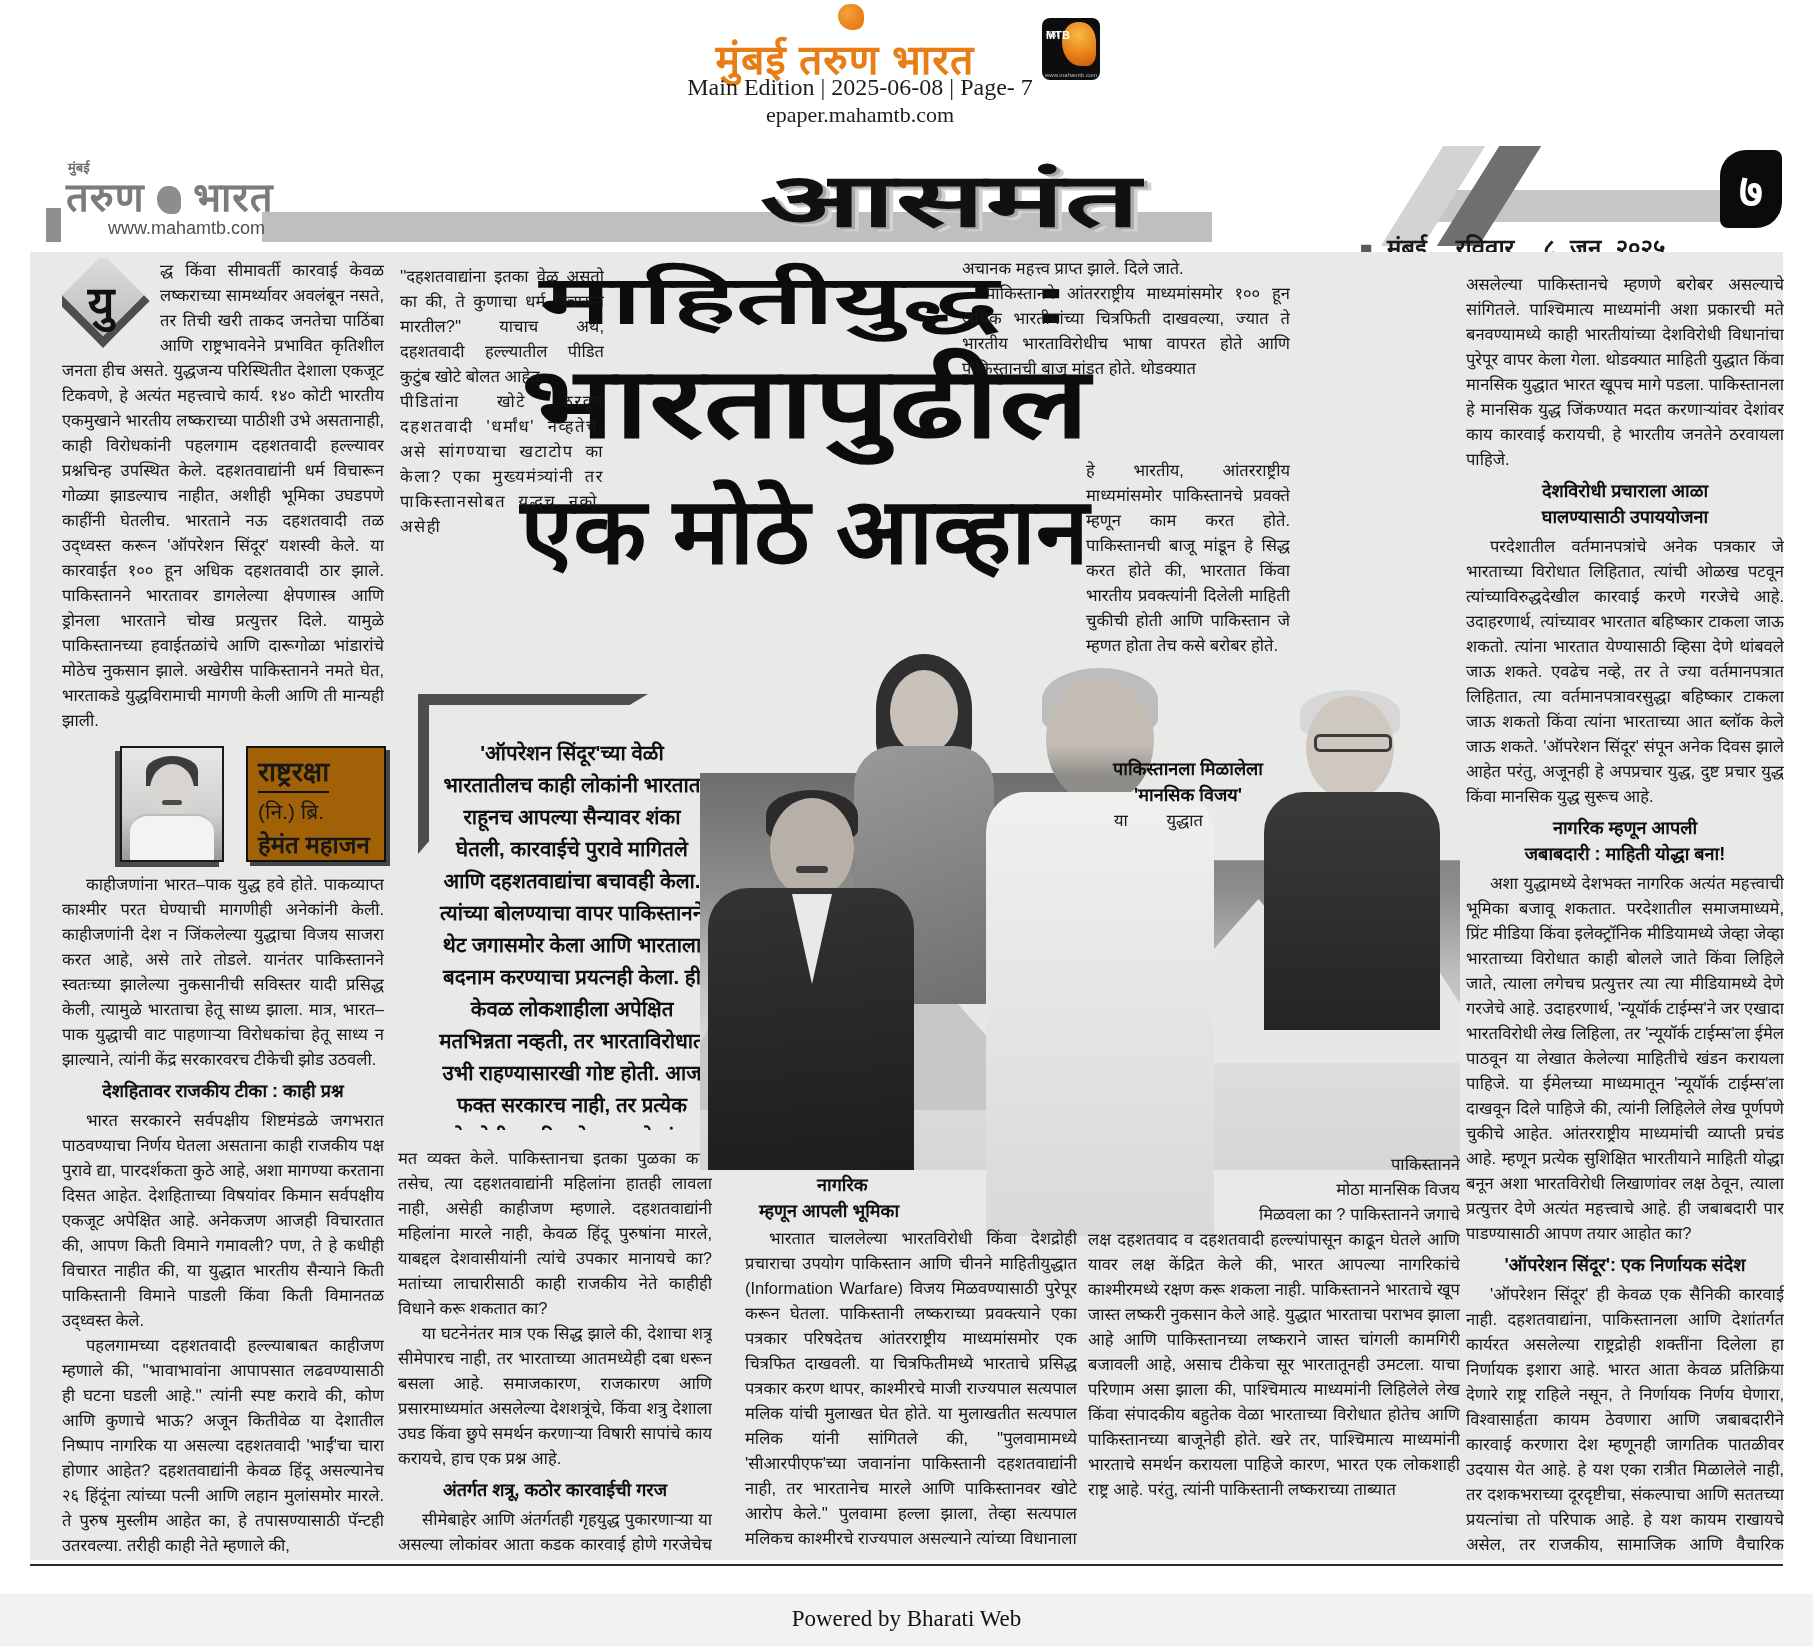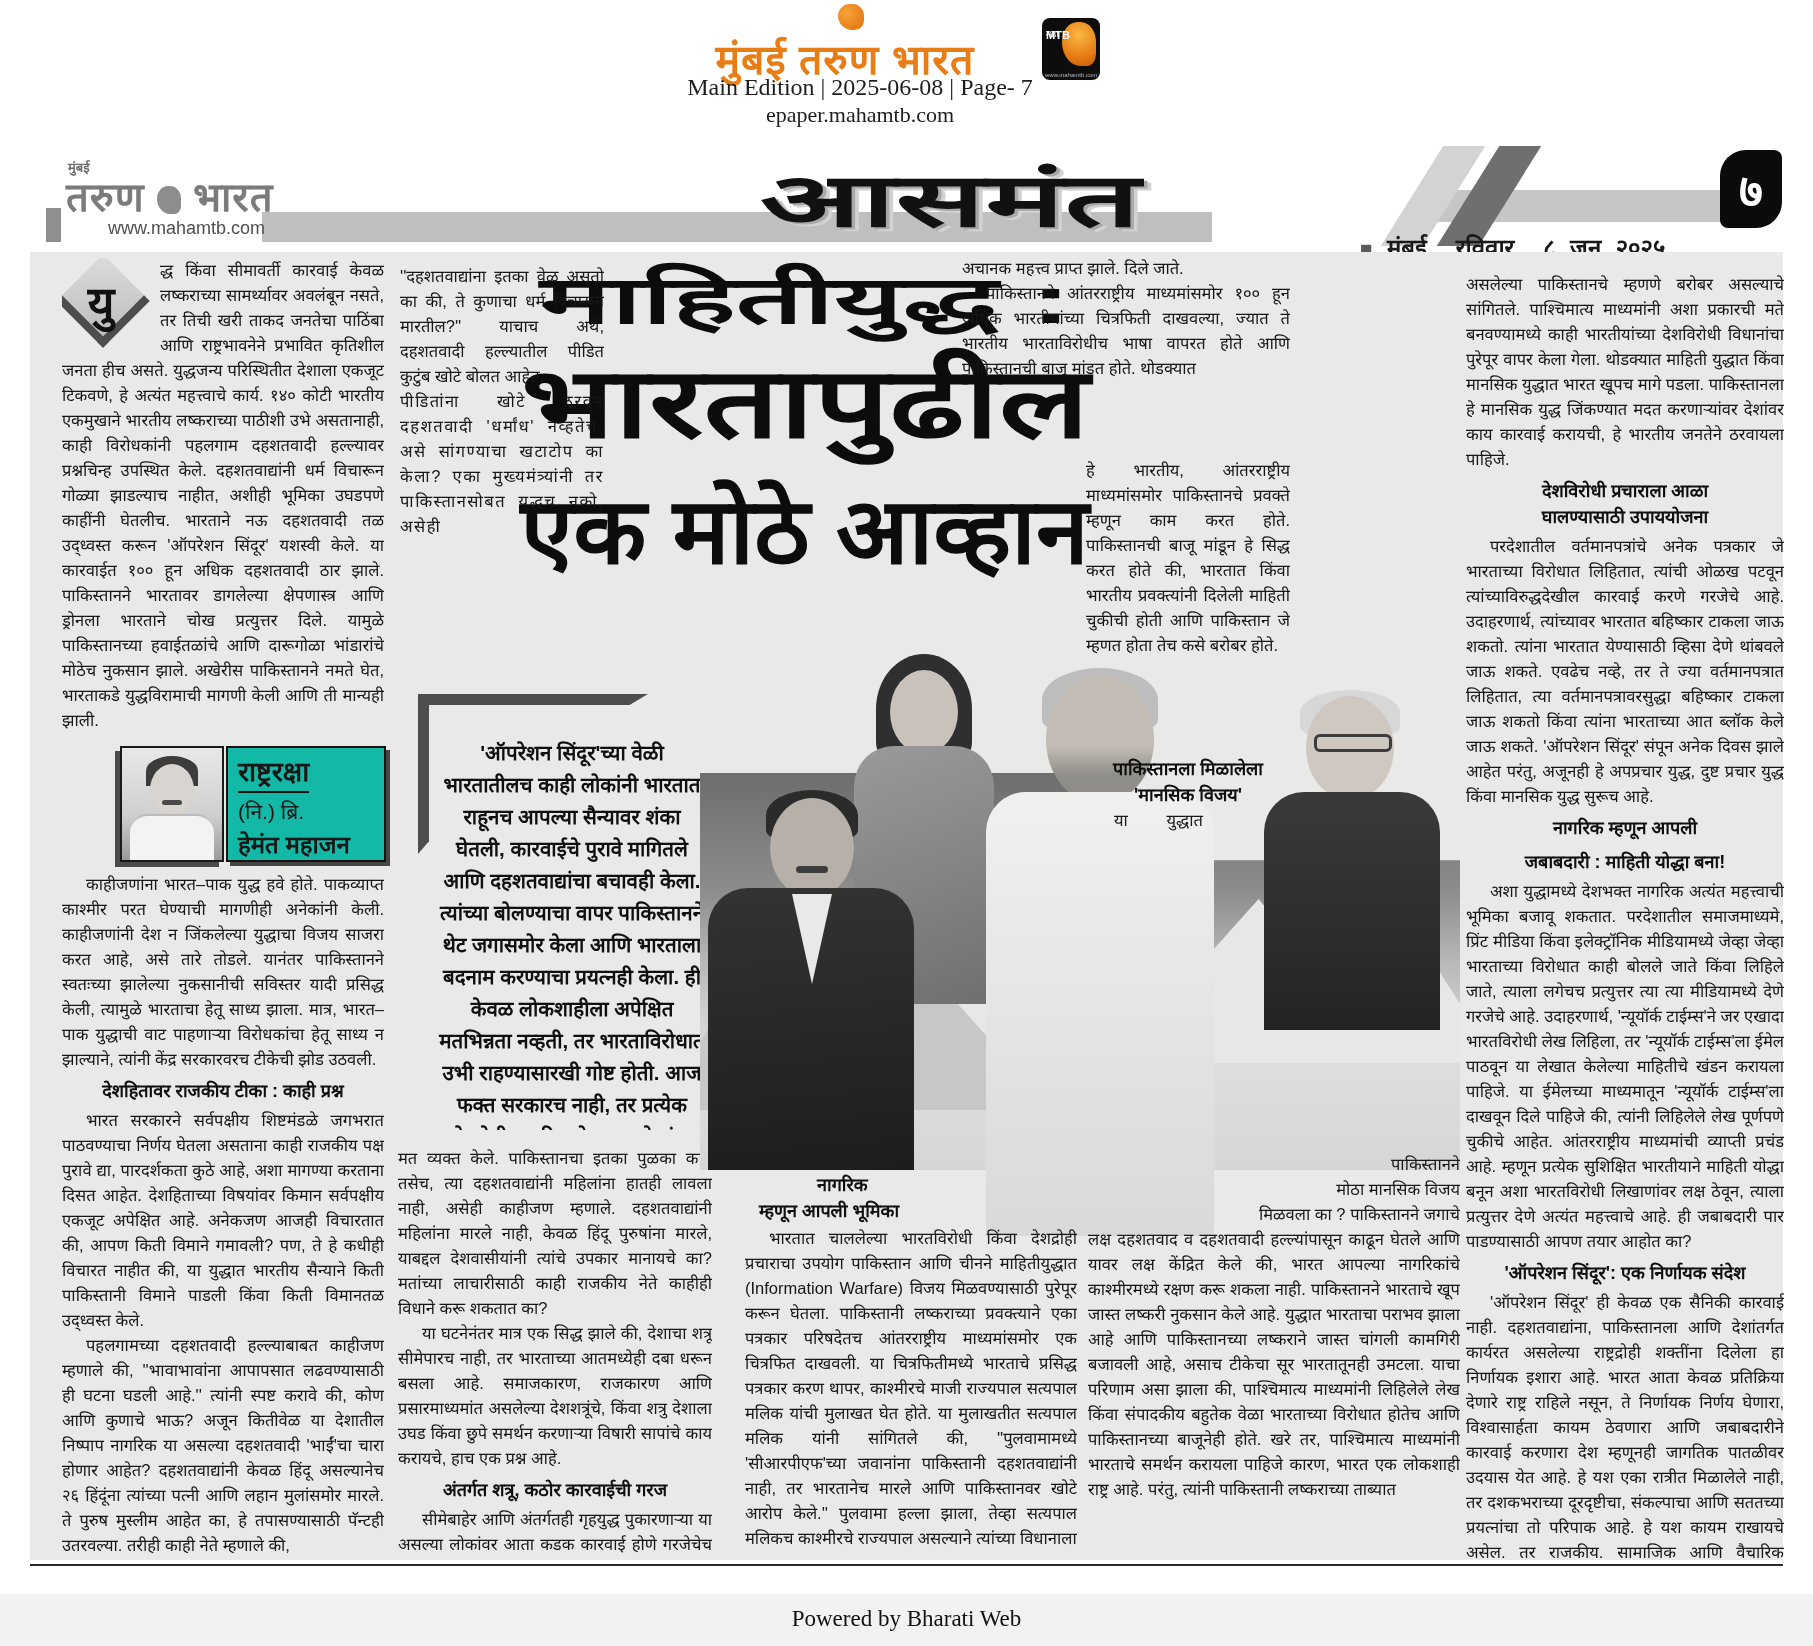--- a/index.html
+++ b/index.html
@@ -45,21 +45,21 @@
        border-right:8px solid #4d4d4d;border-bottom:8px solid #4d4d4d;}
   .dropcap .ch{position:absolute;left:0;top:8px;width:78px;text-align:center;font-size:46px;font-weight:bold;color:#111;}
   
   .abox{display:flex;align-items:stretch;}
   .abox-photo{width:100px;height:112px;border:2px solid #1a1a1a;position:relative;overflow:hidden;
        background:linear-gradient(180deg,#e8e8e8 0%,#cfcfcf 60%,#9a9a9a 100%);box-shadow:-5px 5px 0 #4a4a4a;}
   .abox-photo .hair{position:absolute;left:24px;top:8px;width:52px;height:30px;border-radius:50% 50% 0 0;background:#3c3c3c;}
   .abox-photo .face{position:absolute;left:28px;top:16px;width:44px;height:52px;border-radius:50%;background:#d8d4cf;}
   .abox-photo .mus{position:absolute;left:40px;top:52px;width:20px;height:5px;border-radius:3px;background:#4a4a4a;}
   .abox-photo .body{position:absolute;left:8px;top:66px;width:84px;height:46px;border-radius:18px 18px 0 0;background:#f3f3f3;border-top:2px solid #bbb;}
-  .abox-text{flex:1;border:2px solid #111;background:#14b8a6;margin-left:2px;padding:4px 10px;box-shadow:4px 4px 0 #454545;}
+  .abox-text{flex:1;border:2px solid #111;background:#a16207;margin-left:22px;padding:4px 10px;box-shadow:4px 4px 0 #454545;}
   .abox-series{font-size:27px;font-weight:800;border-bottom:2px solid #111;display:inline-block;padding-bottom:2px;}
   .abox-rank{font-size:21px;margin-top:4px;}
   .abox-name{font-size:24px;font-weight:800;margin-top:2px;}
   
   .pq{font-size:20.5px;line-height:32px;font-weight:bold;text-align:center;color:#101010;}
   .pqbar-h{position:absolute;left:20px;top:0;width:230px;height:11px;background:#4e4e4e;
        clip-path:polygon(0 0,100% 0,92% 100%,0 100%);}
   .pqbar-v{position:absolute;left:20px;top:0;width:11px;height:160px;background:#4e4e4e;
        clip-path:polygon(0 0,100% 0,100% 92%,0 100%);}
   
@@ -244,21 +244,21 @@
     <p class="capline">मिळवला का ? पाकिस्तानने जगाचे</p>
     <p class="bt">लक्ष दहशतवाद व दहशतवादी हल्ल्यांपासून काढून घेतले आणि यावर लक्ष केंद्रित केले की, भारत आपल्या नागरिकांचे काश्मीरमध्ये रक्षण करू शकला नाही. पाकिस्तानने भारताचे खूप जास्त लष्करी नुकसान केले आहे. युद्धात भारताचा पराभव झाला आहे आणि पाकिस्तानच्या लष्कराने जास्त चांगली कामगिरी बजावली आहे, असाच टीकेचा सूर भारतातूनही उमटला. याचा परिणाम असा झाला की, पाश्चिमात्य माध्यमांनी लिहिलेले लेख किंवा संपादकीय बहुतेक वेळा भारताच्या विरोधात होतेच आणि पाकिस्तानच्या बाजूनेही होते. खरे तर, पाश्चिमात्य माध्यमांनी भारताचे समर्थन करायला पाहिजे कारण, भारत एक लोकशाही राष्ट्र आहे. परंतु, त्यांनी पाकिस्तानी लष्कराच्या ताब्यात</p>
   </div>
 
   <div class="abs clip" style="left:1466px;top:272px;width:318px;height:1286px;">
     <p class="bt">असलेल्या पाकिस्तानचे म्हणणे बरोबर असल्याचे सांगितले. पाश्चिमात्य माध्यमांनी अशा प्रकारची मते बनवण्यामध्ये काही भारतीयांच्या देशविरोधी विधानांचा पुरेपूर वापर केला गेला. थोडक्यात माहिती युद्धात किंवा मानसिक युद्धात भारत खूपच मागे पडला. पाकिस्तानला हे मानसिक युद्ध जिंकण्यात मदत करणाऱ्यांवर देशांवर काय कारवाई करायची, हे भारतीय जनतेने ठरवायला पाहिजे.</p>
     <div class="sh" style="margin-bottom:0;">देशविरोधी प्रचाराला आळा</div>
     <div class="sh" style="margin-top:0;">घालण्यासाठी उपाययोजना</div>
     <p class="bt ind">परदेशातील वर्तमानपत्रांचे अनेक पत्रकार जे भारताच्या विरोधात लिहितात, त्यांची ओळख पटवून त्यांच्याविरुद्धदेखील कारवाई करणे गरजेचे आहे. उदाहरणार्थ, त्यांच्यावर भारतात बहिष्कार टाकला जाऊ शकतो. त्यांना भारतात येण्यासाठी व्हिसा देणे थांबवले जाऊ शकते. एवढेच नव्हे, तर ते ज्या वर्तमानपत्रात लिहितात, त्या वर्तमानपत्रावरसुद्धा बहिष्कार टाकला जाऊ शकतो किंवा त्यांना भारताच्या आत ब्लॉक केले जाऊ शकते. 'ऑपरेशन सिंदूर' संपून अनेक दिवस झाले आहेत परंतु, अजूनही हे अपप्रचार युद्ध, दुष्ट प्रचार युद्ध किंवा मानसिक युद्ध सुरूच आहे.</p>
     <div class="sh" style="margin-bottom:0;">नागरिक म्हणून आपली</div>
-    <div class="sh" style="margin-top:8px;">जबाबदारी : माहिती योद्धा बना!</div>
+    <div class="sh" style="margin-top:0;">जबाबदारी : माहिती योद्धा बना!</div>
     <p class="bt ind">अशा युद्धामध्ये देशभक्त नागरिक अत्यंत महत्त्वाची भूमिका बजावू शकतात. परदेशातील समाजमाध्यमे, प्रिंट मीडिया किंवा इलेक्ट्रॉनिक मीडियामध्ये जेव्हा जेव्हा भारताच्या विरोधात काही बोलले जाते किंवा लिहिले जाते, त्याला लगेचच प्रत्युत्तर त्या त्या मीडियामध्ये देणे गरजेचे आहे. उदाहरणार्थ, 'न्यूयॉर्क टाईम्स'ने जर एखादा भारतविरोधी लेख लिहिला, तर 'न्यूयॉर्क टाईम्स'ला ईमेल पाठवून या लेखात केलेल्या माहितीचे खंडन करायला पाहिजे. या ईमेलच्या माध्यमातून 'न्यूयॉर्क टाईम्स'ला दाखवून दिले पाहिजे की, त्यांनी लिहिलेले लेख पूर्णपणे चुकीचे आहेत. आंतरराष्ट्रीय माध्यमांची व्याप्ती प्रचंड आहे. म्हणून प्रत्येक सुशिक्षित भारतीयाने माहिती योद्धा बनून अशा भारतविरोधी लिखाणांवर लक्ष ठेवून, त्याला प्रत्युत्तर देणे अत्यंत महत्त्वाचे आहे. ही जबाबदारी पार पाडण्यासाठी आपण तयार आहोत का?</p>
     <div class="sh">'ऑपरेशन सिंदूर': एक निर्णायक संदेश</div>
     <p class="bt ind"><span>'ऑपरेशन सिंदूर' ही केवळ एक सैनिकी कारवाई नाही. दहशतवाद्यांना, पाकिस्तानला आणि देशांतर्गत कार्यरत असलेल्या राष्ट्रद्रोही शक्तींना दिलेला हा निर्णायक इशारा आहे. भारत आता केवळ प्रतिक्रिया देणारे राष्ट्र राहिले नसून, ते निर्णायक निर्णय घेणारा, विश्वासार्हता कायम ठेवणारा आणि जबाबदारीने कारवाई करणारा देश म्हणूनही जागतिक पातळीवर उदयास येत आहे. हे यश एका रात्रीत मिळालेले नाही, तर दशकभराच्या दूरदृष्टीचा, संकल्पाचा आणि सततच्या प्रयत्नांचा तो परिपाक आहे. हे यश कायम राखायचे असेल, तर राजकीय, सामाजिक आणि वैचारिक स्तरावर 'राष्ट्र प्रथम' या भावनेने एकत्र येणे हीच काळाची मागणी आहे. राष्ट्रद्रोही शक्तींना ठेचायलाच हवे!</span>
       </p>
   </div>
 
   <div class="abs" style="left:30px;top:1564px;width:1753px;height:2px;background:#2b2b2b;"></div>
   <div class="abs footer-band" style="left:0;top:1594px;width:1813px;height:52px;">
     <div class="credit" style="padding-top:12px;">Powered by Bharati Web</div>
   </div>

